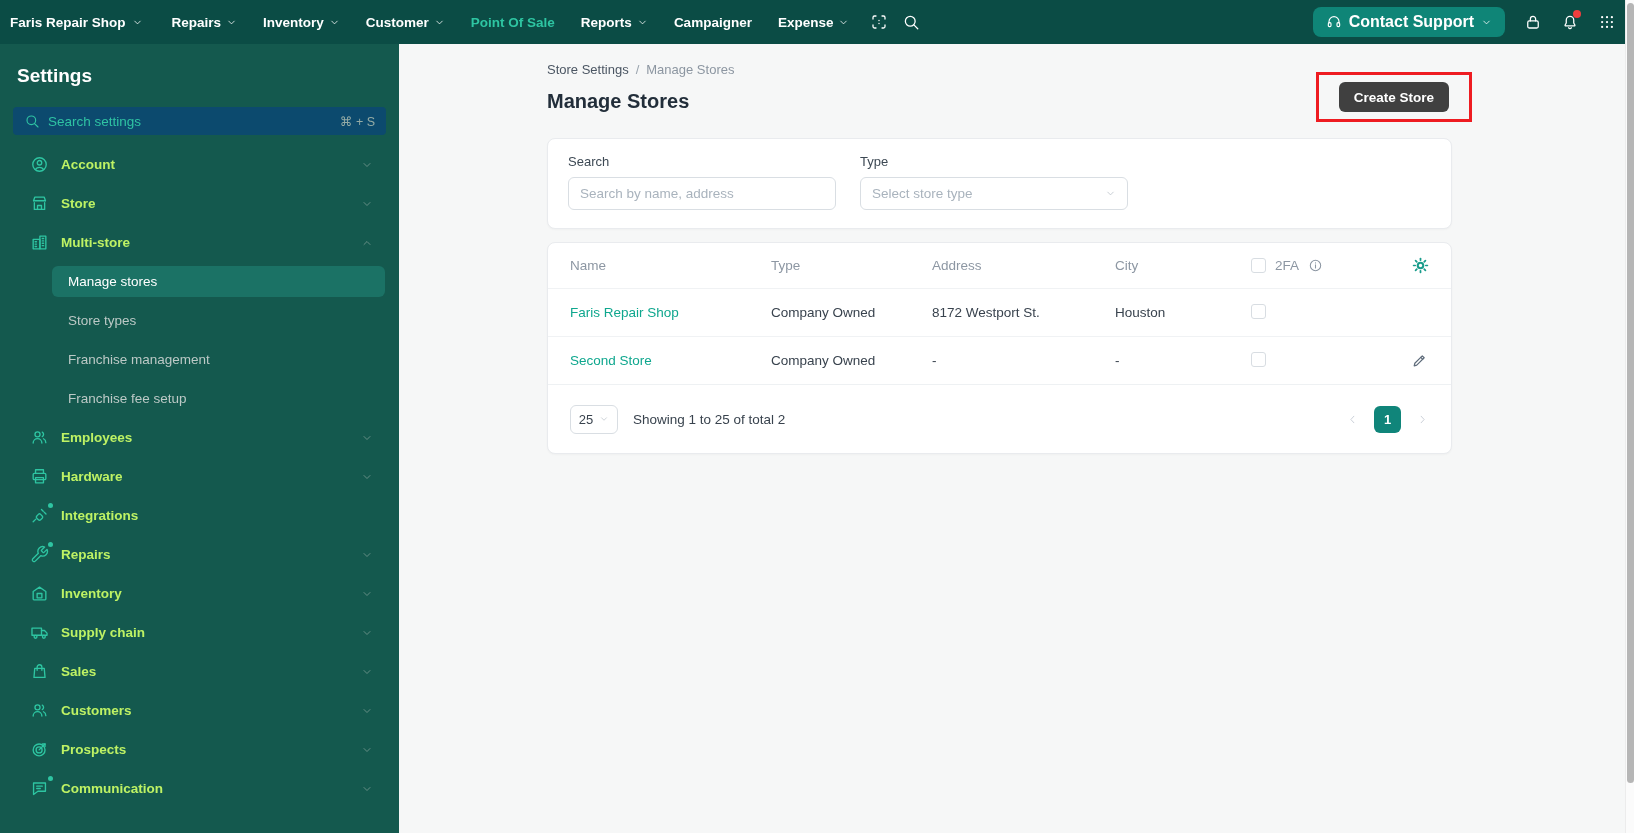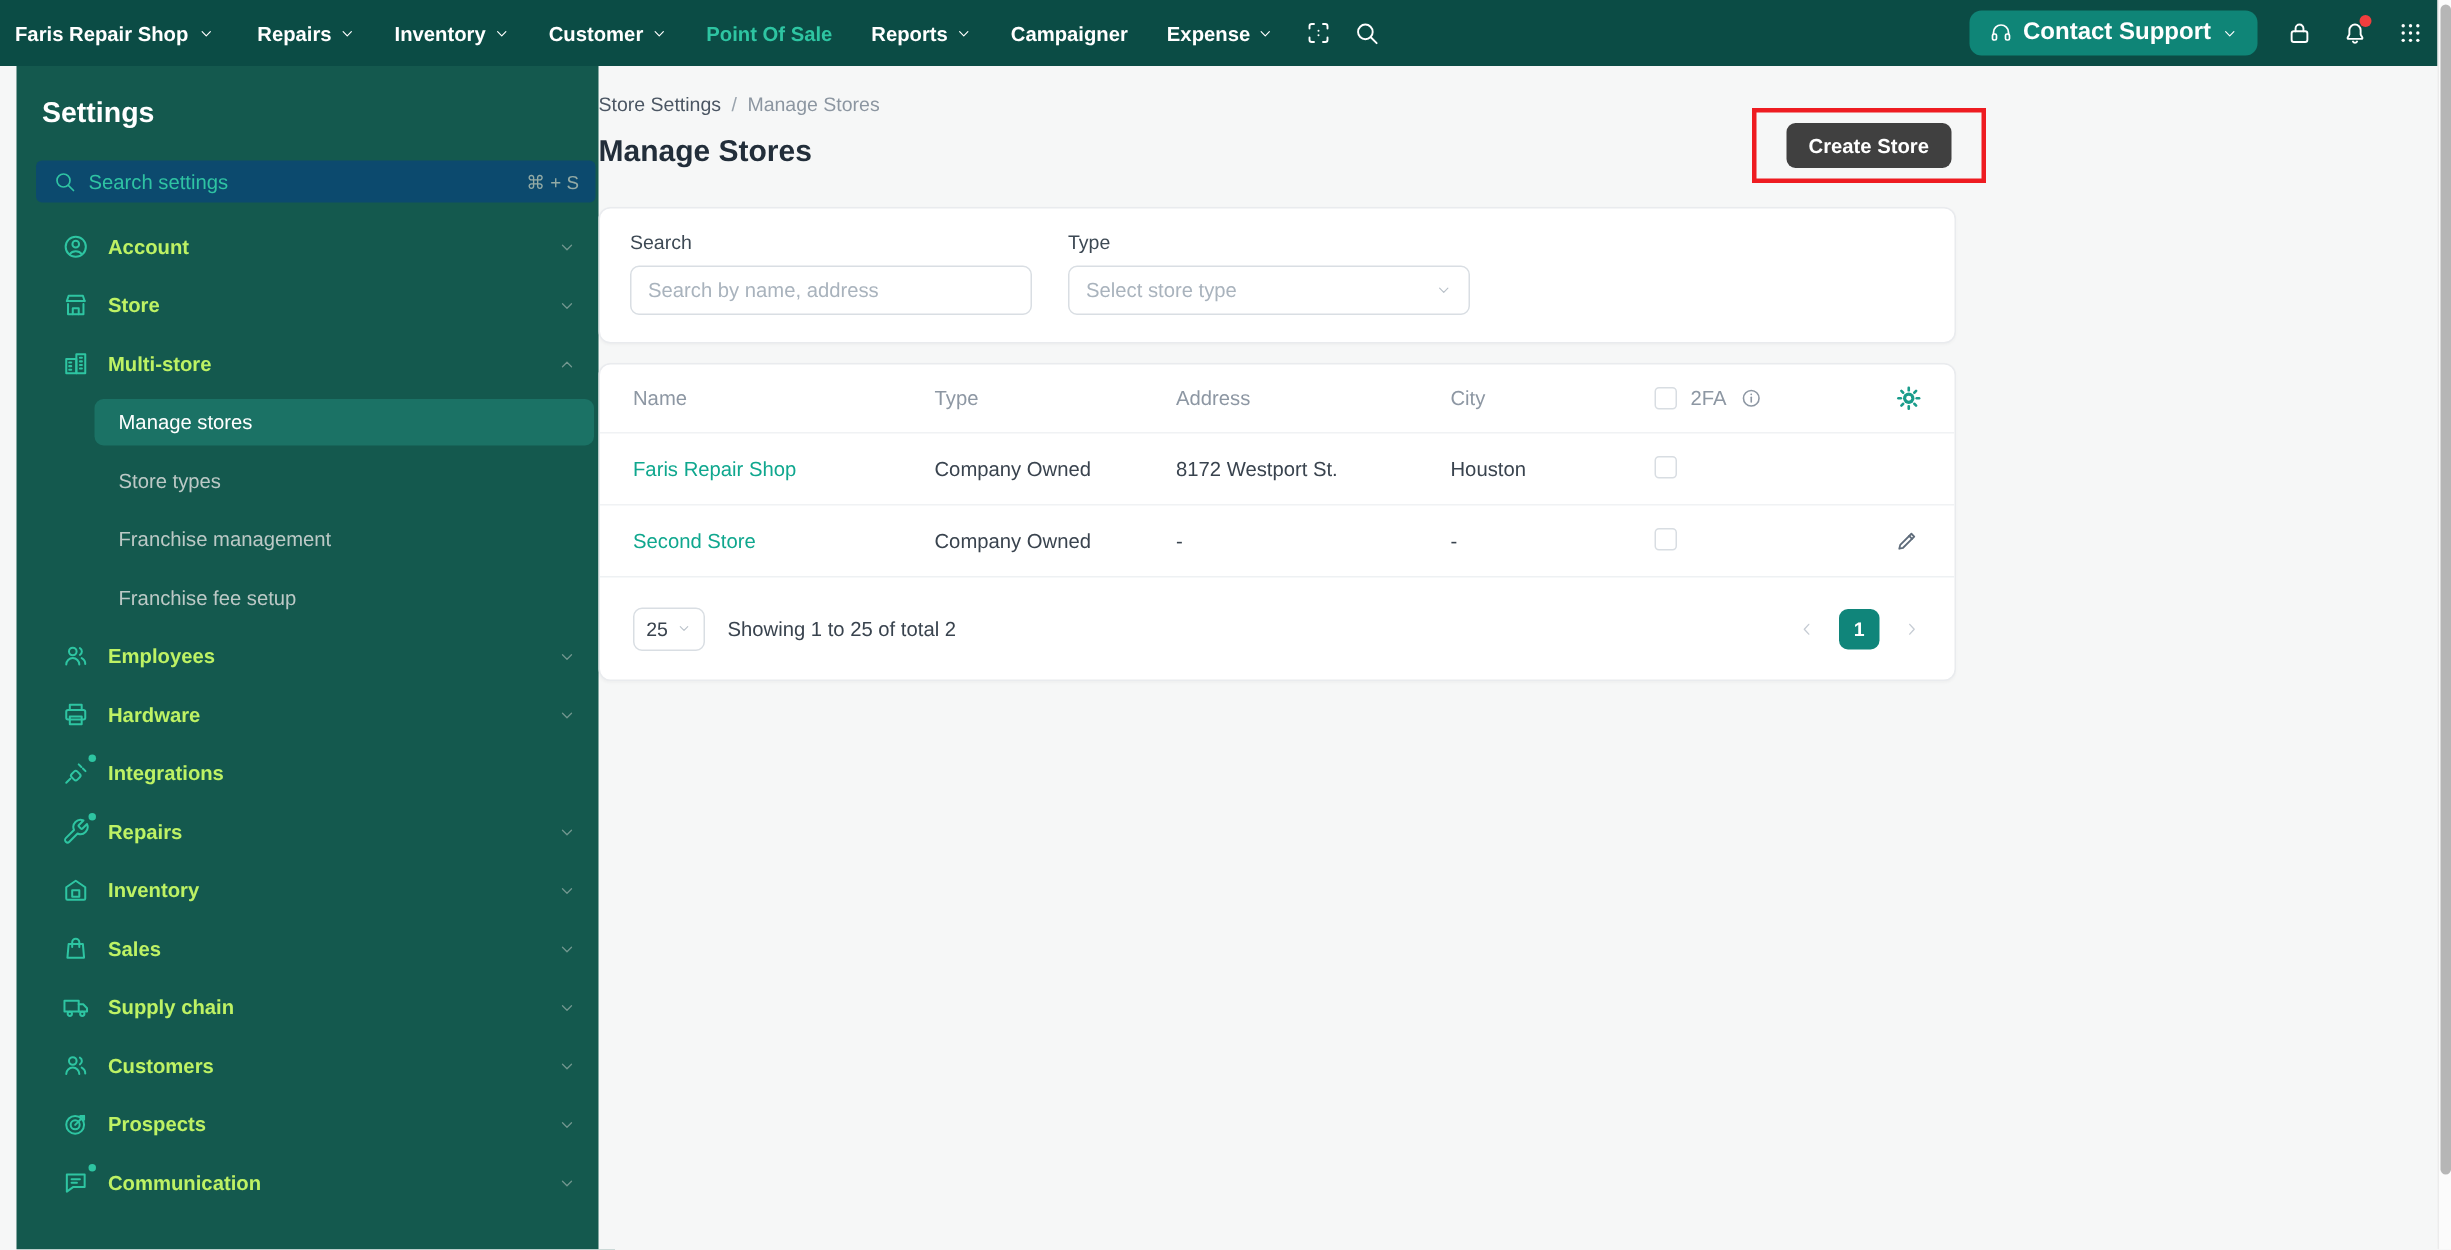--- a/index.html
+++ b/index.html
@@ -25,39 +25,39 @@
   .nav-item.active{color:#2ec5a2}
   .nav-tools{display:flex;align-items:center;gap:14px;margin-left:8px}
   .topbar-right{margin-left:auto;display:flex;align-items:center;gap:19px}
   .support-btn{display:flex;align-items:center;gap:7px;background:#0f8577;color:#fff;
     border:none;border-radius:8px;height:30px;padding:0 13px;font-size:16px;font-weight:700;
     font-family:inherit;cursor:pointer}
   .bell-wrap{position:relative;display:inline-flex;cursor:pointer}
   .badge-dot{position:absolute;top:-3px;right:-2px;width:8px;height:8px;border-radius:50%;background:#f03e3e}
 
   
-  .sidebar{position:absolute;top:44px;left:11px;width:399px;height:789px;background:#14594e;overflow:hidden}
+  .sidebar{position:absolute;top:44px;left:0;width:399px;height:789px;background:#14594e;overflow:hidden}
   .sb-title{color:#fff;font-size:19px;font-weight:700;padding:21px 0 0 17px}
   .sb-search{margin:20px 13px 10px;height:28px;background:#0c4a6e;border-radius:4px;
     display:flex;align-items:center;padding:0 11px;gap:8px;color:#2fc3a3;cursor:text}
   .sb-search .ph{font-size:13.5px}
   .sb-search .sc{margin-left:auto;color:#94aba5;font-size:12.5px}
   .sb-item{height:39px;display:flex;align-items:center;padding:0 26px 0 30px;gap:12px;
     color:#bef264;font-size:13.5px;font-weight:700;cursor:pointer}
   .icw{width:19px;height:19px;color:#2ec5a2;position:relative;flex-shrink:0}
   .icw svg{width:100%;height:100%;display:block}
   .dot{position:absolute;top:-3px;right:-4px;width:5px;height:5px;border-radius:50%;background:#2ec5a2}
   .chev{margin-left:auto;width:12px;height:12px;color:#72978f;flex-shrink:0}
   .sb-sub{height:39px;display:flex;align-items:center;margin:0 14px 0 52px;padding-left:16px;
     color:#bcc9c6;font-size:13.5px;cursor:pointer;border-radius:6px}
   .sb-sub.active{background:#1b7265;color:#fff;height:31px;margin-top:4px;margin-bottom:4px}
 
   
   .main{position:absolute;top:44px;left:399px;width:1235px;height:789px;background:#f6f7f7}
-  .content{width:905px}
+  .content{margin-left:148px;width:905px}
   .breadcrumb{padding-top:18px;font-size:13px;display:flex;gap:7px;align-items:center}
   .bc-root{color:#4b5663;cursor:pointer}
   .bc-sep{color:#9aa4ae}
   .bc-current{color:#8c96a1}
   .title-row{display:flex;align-items:flex-start;justify-content:space-between;margin-top:5px;height:46px}
   .page-title{font-size:20px;font-weight:700;color:#222e3a;padding-top:8px}
   .annotation-box{border:3px solid #ee1c21;padding:7px 20px;margin-right:-20px;margin-top:-10px}
   .create-btn{background:#404040;color:#fff;border:none;border-radius:6px;height:30px;
     padding:0 15px;font-size:13.5px;font-weight:700;font-family:inherit;cursor:pointer}
 
@@ -366,41 +366,41 @@
         <span>Inventory</span>
         <span class="ic chev">
           <svg viewBox="0 0 24 24" fill="none" stroke="currentColor" stroke-width="1.7" stroke-linecap="round" stroke-linejoin="round">
             <path d="M6 9l6 6 6-6"></path>
           </svg>
         </span>
       </div>
       <div class="sb-item">
         <span class="icw">
           <svg viewBox="0 0 24 24" fill="none" stroke="currentColor" stroke-width="1.7" stroke-linecap="round" stroke-linejoin="round">
-            <path d="M6 8h12l1 11.5H5z"></path>
-            <path d="M9 10.5V6.5a3 3 0 016 0v4"></path>
-          </svg>
-        </span>
-        <span>Sales</span>
-        <span class="ic chev">
-          <svg viewBox="0 0 24 24" fill="none" stroke="currentColor" stroke-width="1.7" stroke-linecap="round" stroke-linejoin="round">
-            <path d="M6 9l6 6 6-6"></path>
-          </svg>
-        </span>
-      </div>
-      <div class="sb-item">
-        <span class="icw">
-          <svg viewBox="0 0 24 24" fill="none" stroke="currentColor" stroke-width="1.7" stroke-linecap="round" stroke-linejoin="round">
             <rect x="2.5" y="6.5" width="12" height="9"></rect>
             <path d="M14.5 9.5h3.8l3.2 3.3v2.7h-7"></path>
             <circle cx="7" cy="17.5" r="1.8"></circle>
             <circle cx="17.5" cy="17.5" r="1.8"></circle>
           </svg>
         </span>
         <span>Supply chain</span>
+        <span class="ic chev">
+          <svg viewBox="0 0 24 24" fill="none" stroke="currentColor" stroke-width="1.7" stroke-linecap="round" stroke-linejoin="round">
+            <path d="M6 9l6 6 6-6"></path>
+          </svg>
+        </span>
+      </div>
+      <div class="sb-item">
+        <span class="icw">
+          <svg viewBox="0 0 24 24" fill="none" stroke="currentColor" stroke-width="1.7" stroke-linecap="round" stroke-linejoin="round">
+            <path d="M6 8h12l1 11.5H5z"></path>
+            <path d="M9 10.5V6.5a3 3 0 016 0v4"></path>
+          </svg>
+        </span>
+        <span>Sales</span>
         <span class="ic chev">
           <svg viewBox="0 0 24 24" fill="none" stroke="currentColor" stroke-width="1.7" stroke-linecap="round" stroke-linejoin="round">
             <path d="M6 9l6 6 6-6"></path>
           </svg>
         </span>
       </div>
       <div class="sb-item">
         <span class="icw">
           <svg viewBox="0 0 24 24" fill="none" stroke="currentColor" stroke-width="1.7" stroke-linecap="round" stroke-linejoin="round">
             <circle cx="9.5" cy="8" r="3.2"></circle>

